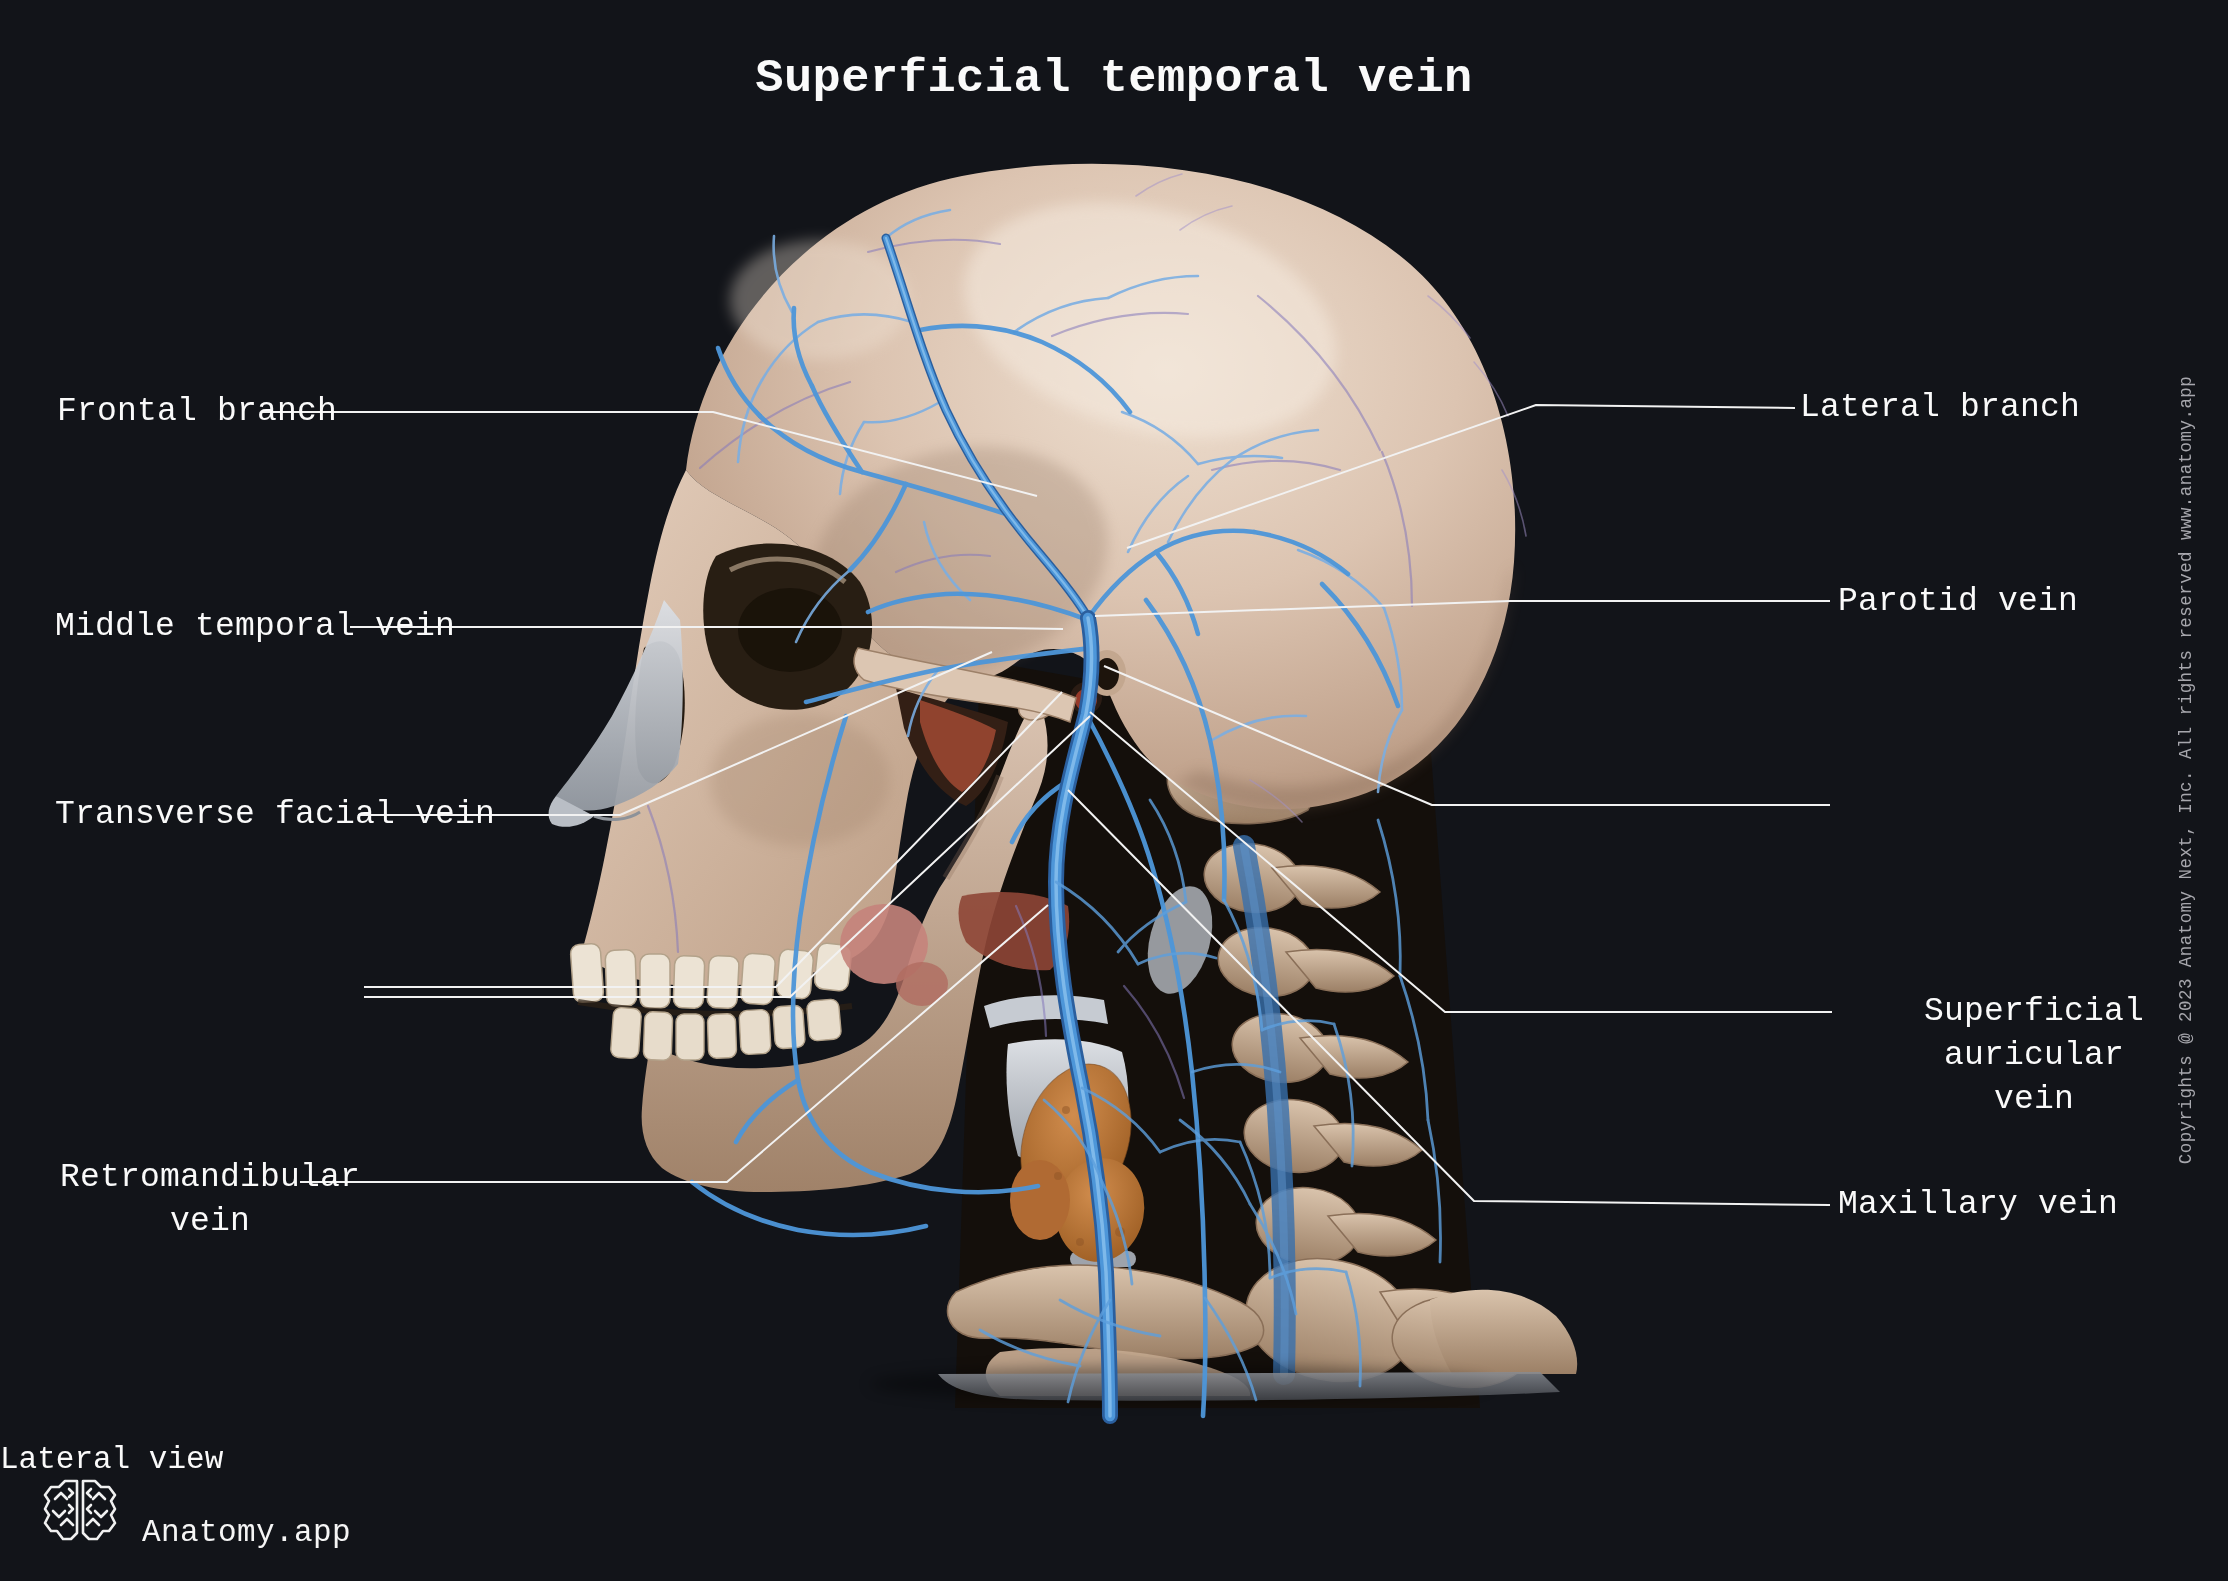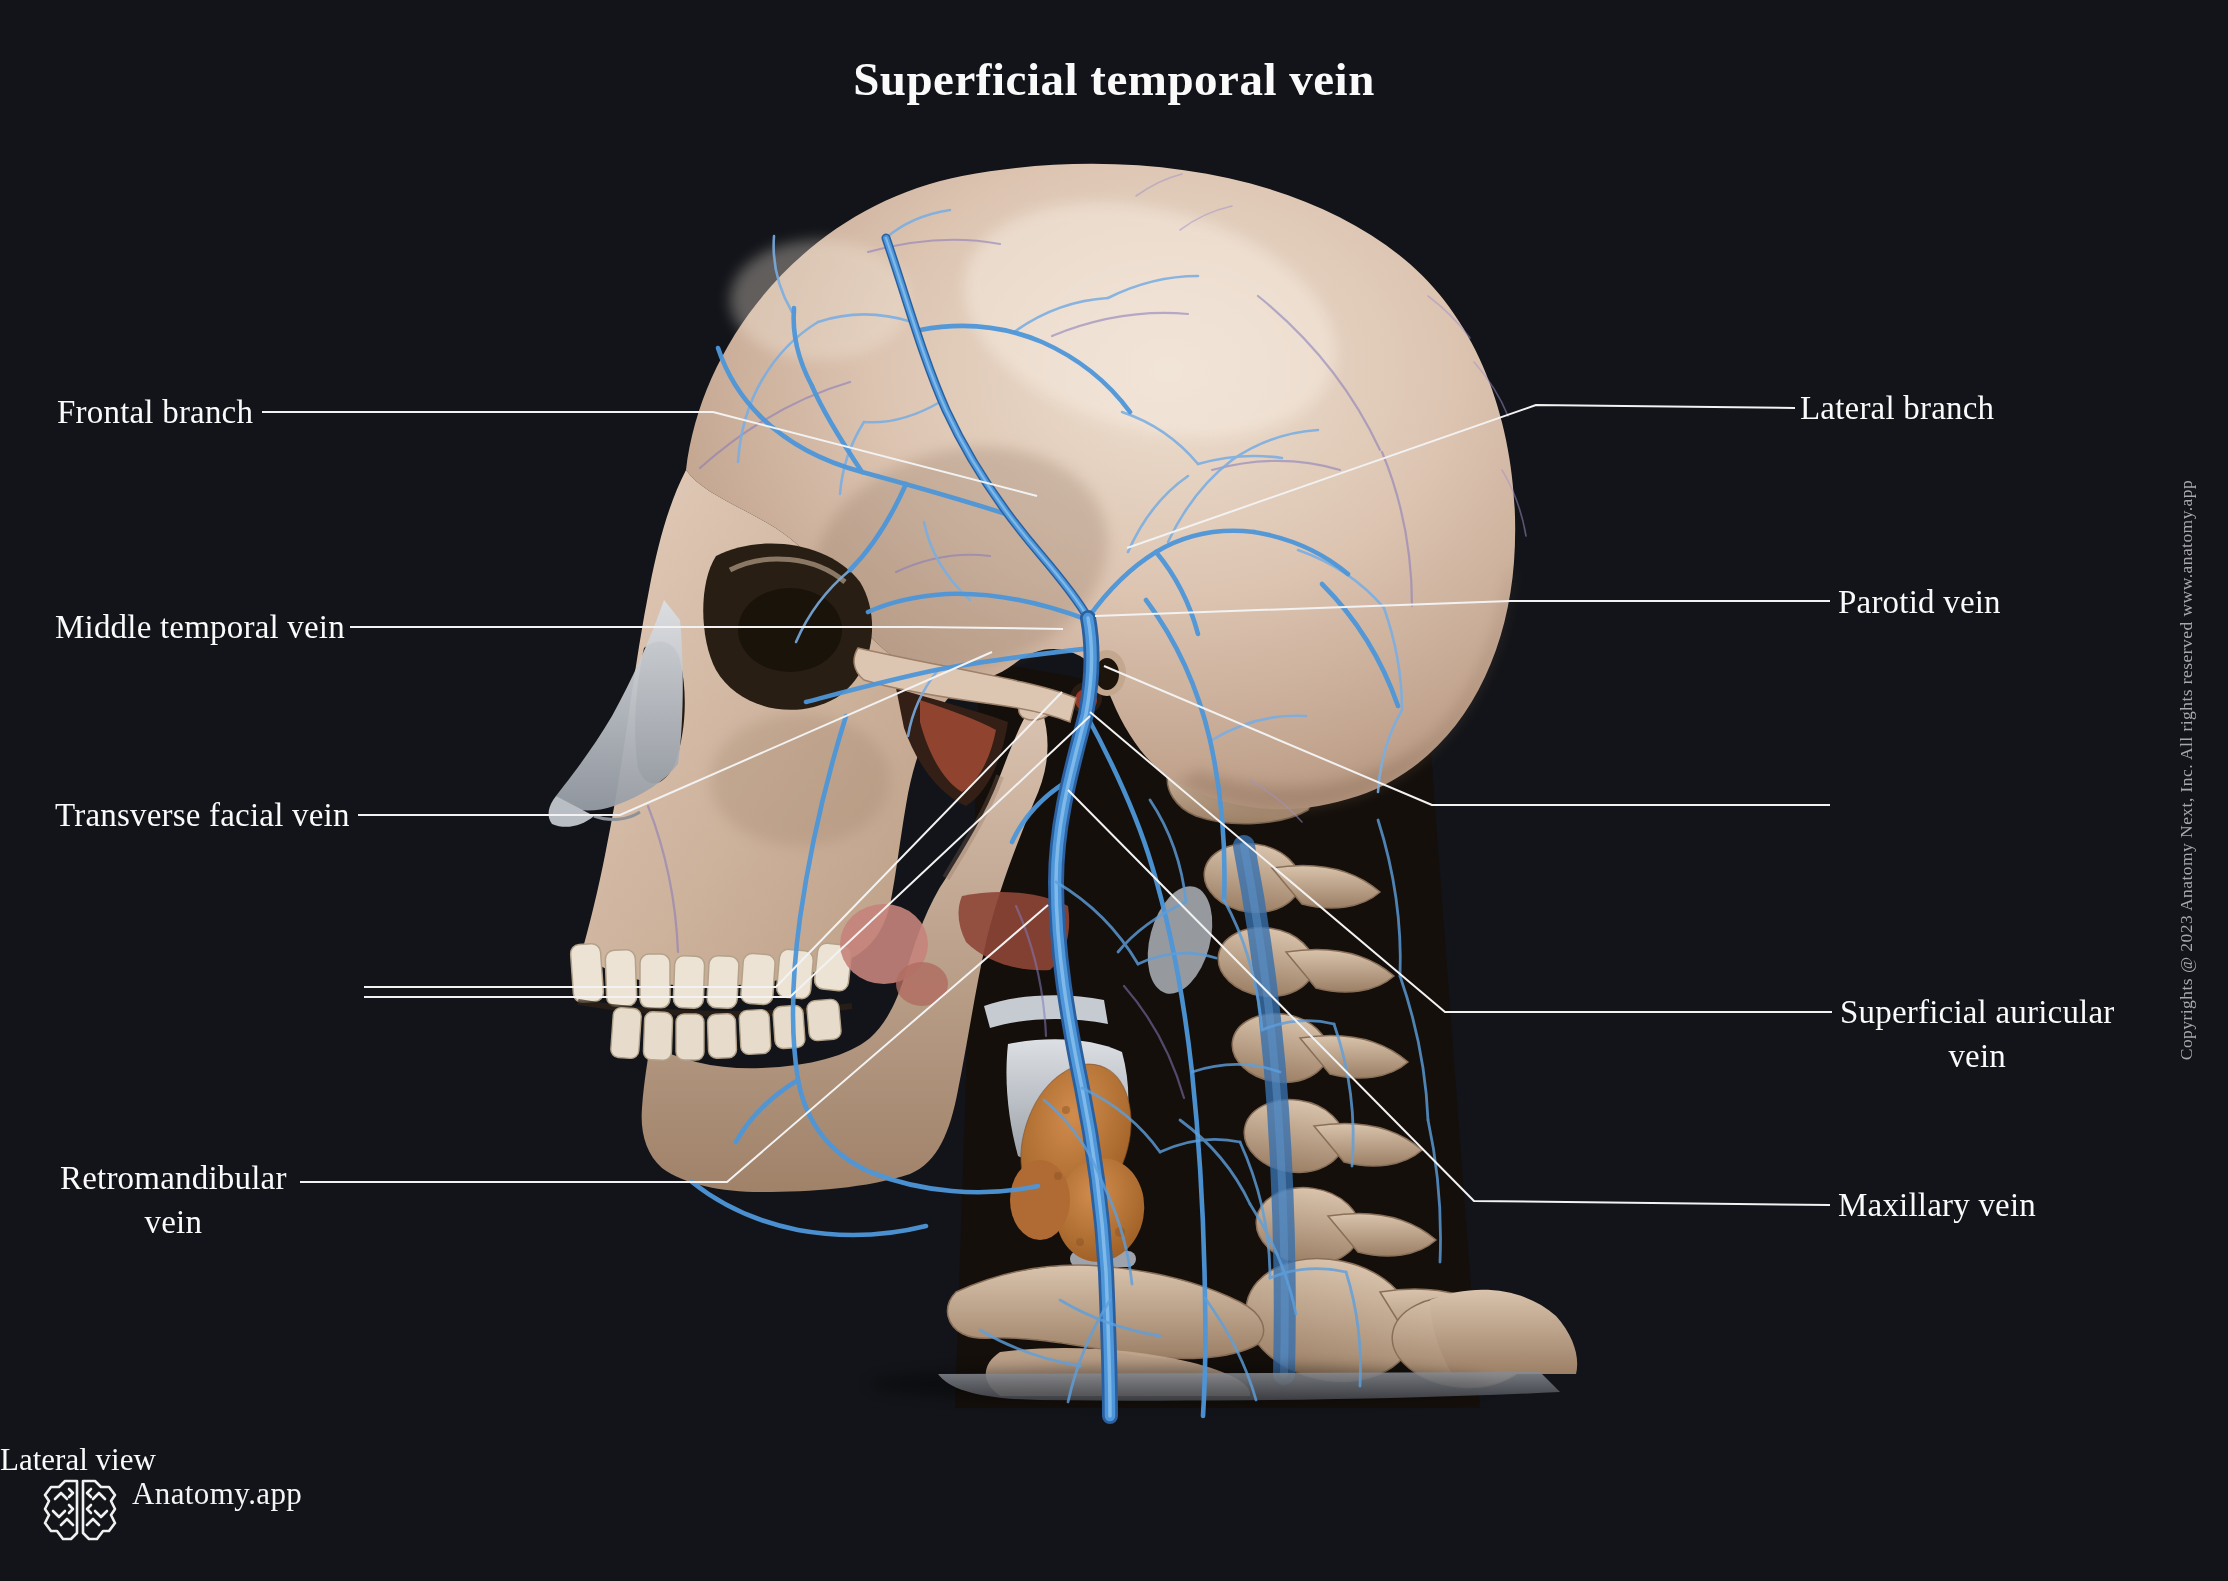--- a/index.html
+++ b/index.html
@@ -1,31 +1,31 @@
 <!DOCTYPE html>
 <html style="--bg: #121419; --text: #fafafa; --leader: #f2f2f2; --muted: #a7a7ad;"><head>
 <meta charset="utf-8">
 <style>
   :root{
     --bg:#121419; --text:#fafafa; --leader:#f2f2f2; --muted:#a7a7ad;
   }
   html,body{margin:0;padding:0;background:var(--bg);}
   #stage{position:relative;width:2228px;height:1581px;background:var(--bg);
-         overflow:hidden;font-family:Liberation Serif, serif;color:var(--text);}
+         overflow:hidden;font-family:Liberation Mono, monospace;color:var(--text);}
   #scene{position:absolute;left:0;top:0;width:2228px;height:1581px;}
   .title{position:absolute;left:0;right:0;top:52px;text-align:center;
          font-size:47px;font-weight:600;letter-spacing:.5px;color:var(--text);}
   .caption{position:absolute;left:0;right:0;top:1442px;text-align:left;
          font-size:31px;font-weight:500;color:var(--text);}
   .label{position:absolute;font-size:33px;line-height:44px;white-space:pre-line;
          color:var(--text);letter-spacing:.2px;
          left:var(--x);top:calc(var(--y) - 22px);text-align:center;}
   .copyright{position:absolute;left:2186px;top:770px;transform:translate(-50%,-50%) rotate(-90deg);
          white-space:nowrap;font-size:17.5px;letter-spacing:.45px;color:var(--muted);}
-  .brand{position:absolute;left:40px;top:1476px;display:flex;align-items:flex-start;gap:12px;}
+  .brand{position:absolute;left:40px;top:1476px;display:flex;align-items:flex-end;gap:22px;}
   .brand-text{font-size:31px;color:#f5f5f5;letter-spacing:.4px;}
   svg{display:block;}
 </style>
 </head>
 <body>
 
 <div id="stage">
 
   <svg id="scene" viewBox="0 0 2228 1581">
     <defs>

